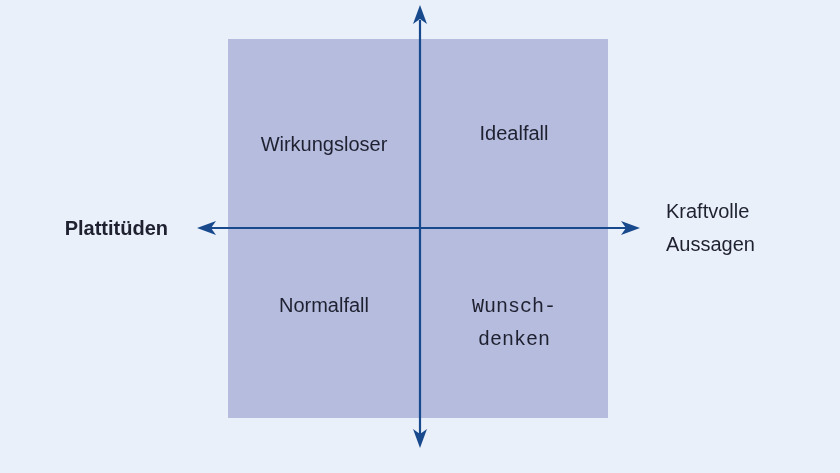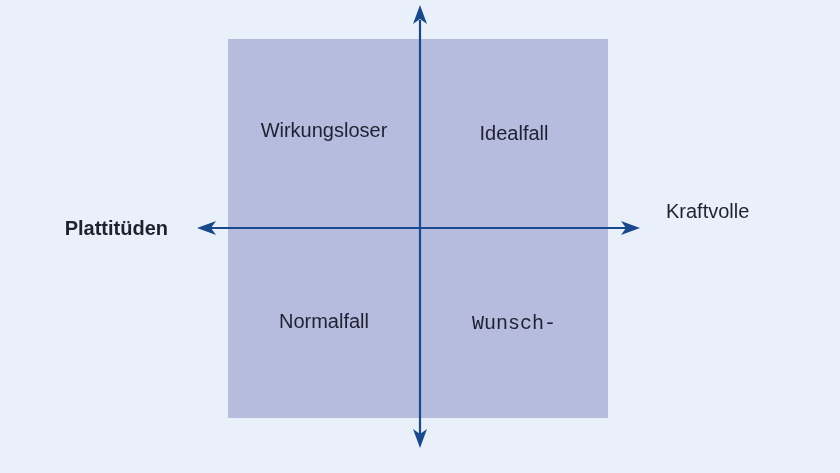--- a/index.html
+++ b/index.html
@@ -40,23 +40,23 @@
     line-height: 33px;
     white-space: nowrap;
   }
   .quadrant-label {
     display: flex;
     flex-direction: column;
     align-items: center;
     justify-content: center;
     text-align: center;
   }
-  .q-top-left     { left: 228px; top: 36px;  width: 192px; height: 189px; }
+  .q-top-left     { left: 228px; top: 50px;  width: 192px; height: 189px; }
   .q-top-right    { left: 420px; top: 39px;  width: 188px; height: 189px; }
-  .q-bottom-left  { left: 228px; top: 244px; width: 192px; height: 154px; text-align: center; }
+  .q-bottom-left  { left: 228px; top: 228px; width: 192px; height: 154px; text-align: center; }
   .q-bottom-right { left: 420px; top: 228px; width: 188px; height: 190px; font-family: Liberation Mono, monospace; }
   .x-label-left {
     left: 0; top: 215px;
     width: 168px;
     line-height: 26px;
     text-align: right;
     font-weight: bold;
   }
   .x-label-right {
     left: 666px; top: 195px;
@@ -86,21 +86,23 @@
   <div class="label quadrant-label q-top-right">
     <span>Idealfall</span>
   </div>
 
   <div class="label quadrant-label q-bottom-left">
     <span>Normalfall</span>
   </div>
 
   <div class="label quadrant-label q-bottom-right">
     <span>Wunsch-</span>
+    <span>denken</span>
   </div>
 
   <div class="label x-label-left">Plattitüden</div>
 
   <div class="label x-label-right">
     <div>Kraftvolle</div>
+    <div>Aussagen</div>
   </div>
 
 </div>
 
 </body></html>

